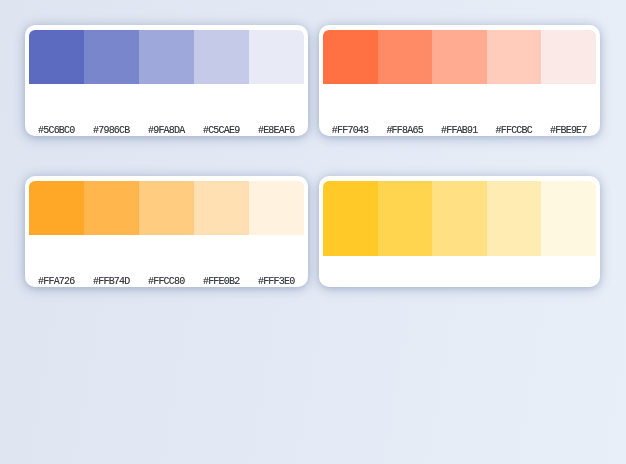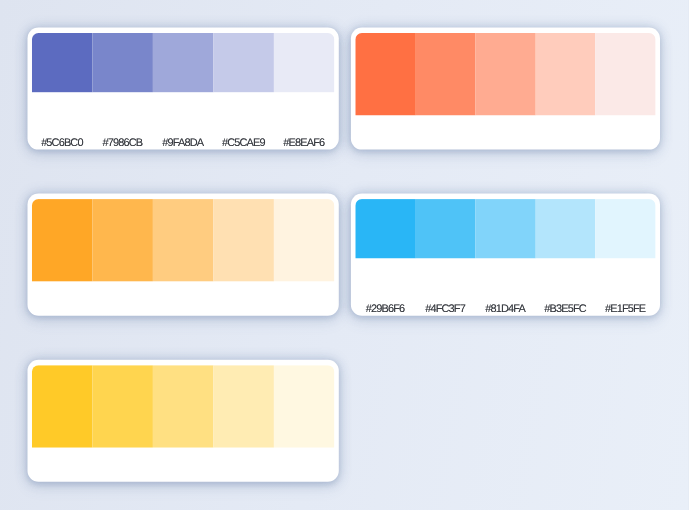--- a/index.html
+++ b/index.html
@@ -61,21 +61,21 @@
   .label {
     flex: 1 1 0;
     min-width: 0;
     text-align: center;
     font-size: 10px;
     letter-spacing: -0.8px;
     text-indent: -0.8px;
     padding-top: 2.5px;
     color: #373a40;
     text-shadow: 0 0 0.35px rgba(55,58,64,0.55);
-    font-family: Liberation Sans, sans-serif;
+    font-family: Liberation Mono, monospace;
     line-height: 1;
     white-space: nowrap;
     -webkit-font-smoothing: antialiased;
     transform: translateZ(0);
     will-change: opacity;
     margin-top: 40px;
   }
 </style>
 </head>
 <body>
@@ -101,49 +101,47 @@
     </div>
 
     <div class="card">
       <div class="swatches">
         <div class="swatch" style="background-color: rgb(255, 112, 67);"></div>
         <div class="swatch" style="background-color: rgb(255, 138, 101);"></div>
         <div class="swatch" style="background-color: rgb(255, 171, 145);"></div>
         <div class="swatch" style="background-color: rgb(255, 204, 188);"></div>
         <div class="swatch" style="background-color: rgb(251, 233, 231);"></div>
       </div>
+      <div class="labels">
+        <div class="label">#FF7043</div>
+        <div class="label">#FF8A65</div>
+        <div class="label">#FFAB91</div>
+        <div class="label">#FFCCBC</div>
+        <div class="label">#FBE9E7</div>
+      </div>
     </div>
 
 
     <div class="card">
       <div class="swatches">
         <div class="swatch" style="background-color: rgb(255, 167, 38);"></div>
         <div class="swatch" style="background-color: rgb(255, 183, 77);"></div>
         <div class="swatch" style="background-color: rgb(255, 204, 128);"></div>
         <div class="swatch" style="background-color: rgb(255, 224, 178);"></div>
         <div class="swatch" style="background-color: rgb(255, 243, 224);"></div>
       </div>
+      <div class="labels">
+        <div class="label">#FFA726</div>
+        <div class="label">#FFB74D</div>
+        <div class="label">#FFCC80</div>
+        <div class="label">#FFE0B2</div>
+        <div class="label">#FFF3E0</div>
+      </div>
     </div>
 
-    <div class="card">
-      <div class="swatches">
-        <div class="swatch" style="background-color: rgb(41, 182, 246);"></div>
-        <div class="swatch" style="background-color: rgb(79, 195, 247);"></div>
-        <div class="swatch" style="background-color: rgb(129, 212, 250);"></div>
-        <div class="swatch" style="background-color: rgb(179, 229, 252);"></div>
-        <div class="swatch" style="background-color: rgb(225, 245, 254);"></div>
-      </div>
-      <div class="labels">
-        <div class="label">#29B6F6</div>
-        <div class="label">#4FC3F7</div>
-        <div class="label">#81D4FA</div>
-        <div class="label">#B3E5FC</div>
-        <div class="label">#E1F5FE</div>
-      </div>
-    </div>
 
     <div class="card">
       <div class="swatches">
         <div class="swatch" style="background-color: rgb(255, 202, 40);"></div>
         <div class="swatch" style="background-color: rgb(255, 213, 79);"></div>
         <div class="swatch" style="background-color: rgb(255, 224, 130);"></div>
         <div class="swatch" style="background-color: rgb(255, 236, 179);"></div>
         <div class="swatch" style="background-color: rgb(255, 248, 225);"></div>
       </div>
     </div>

